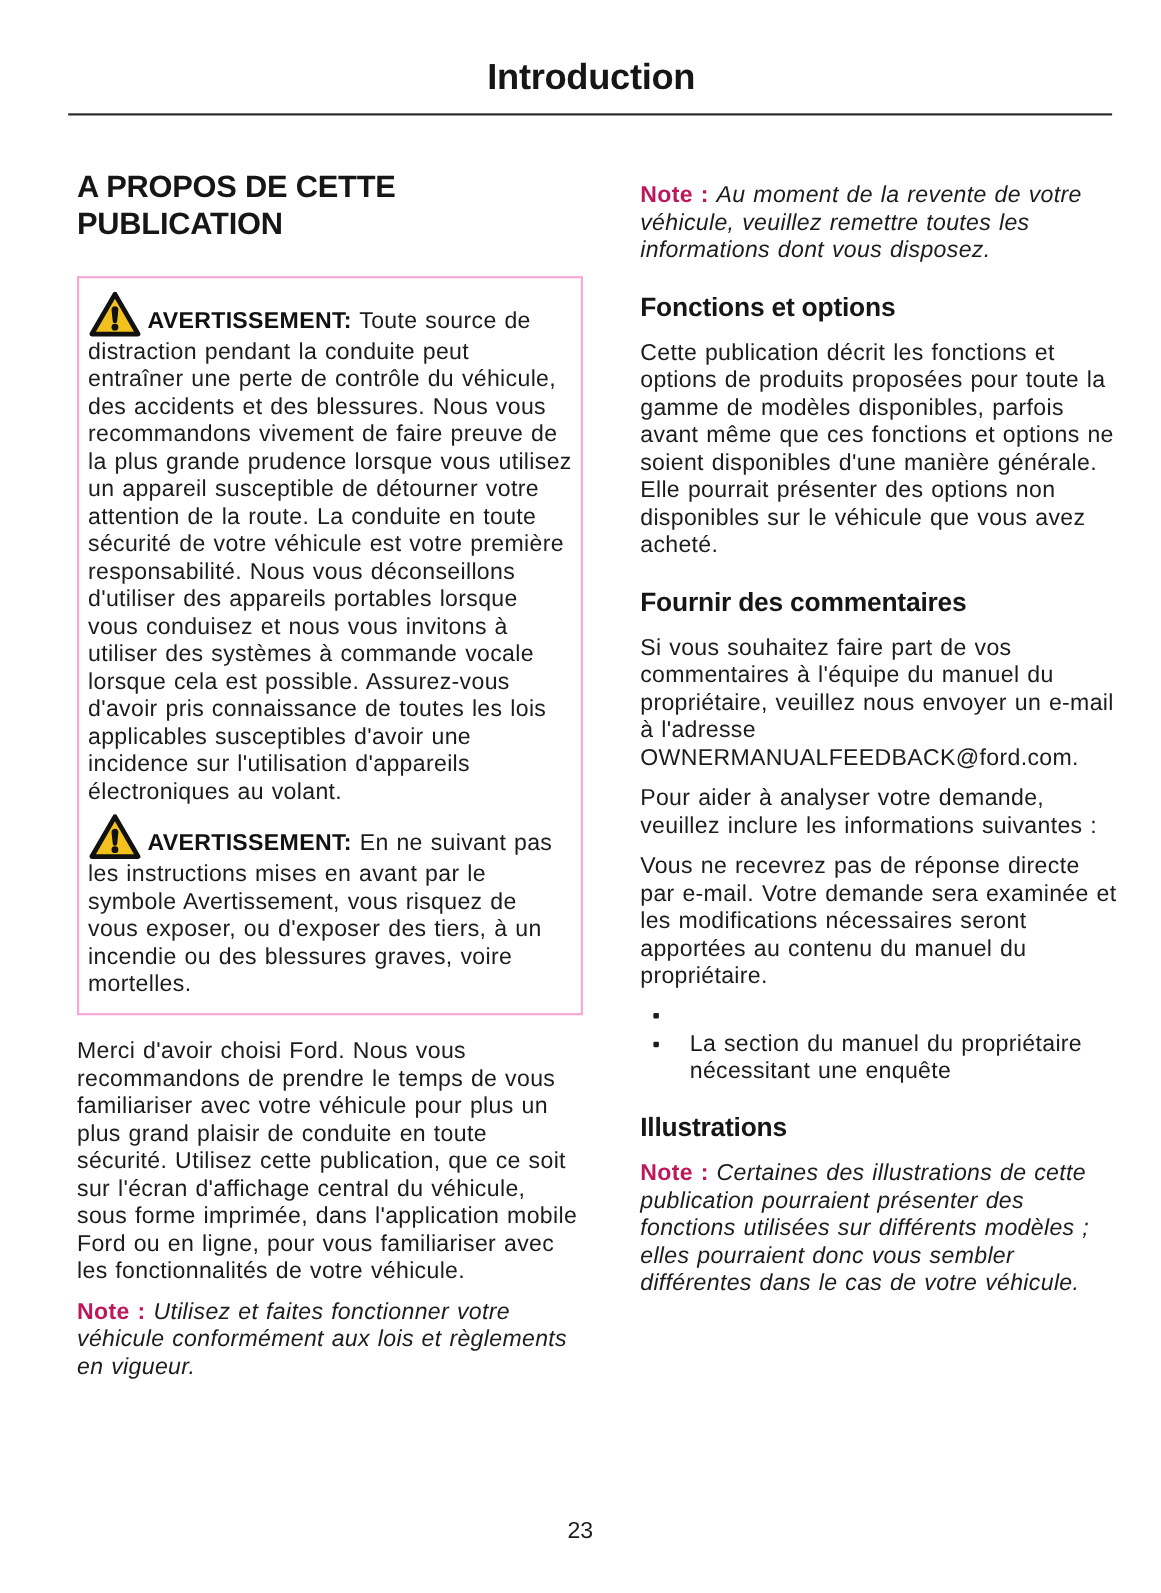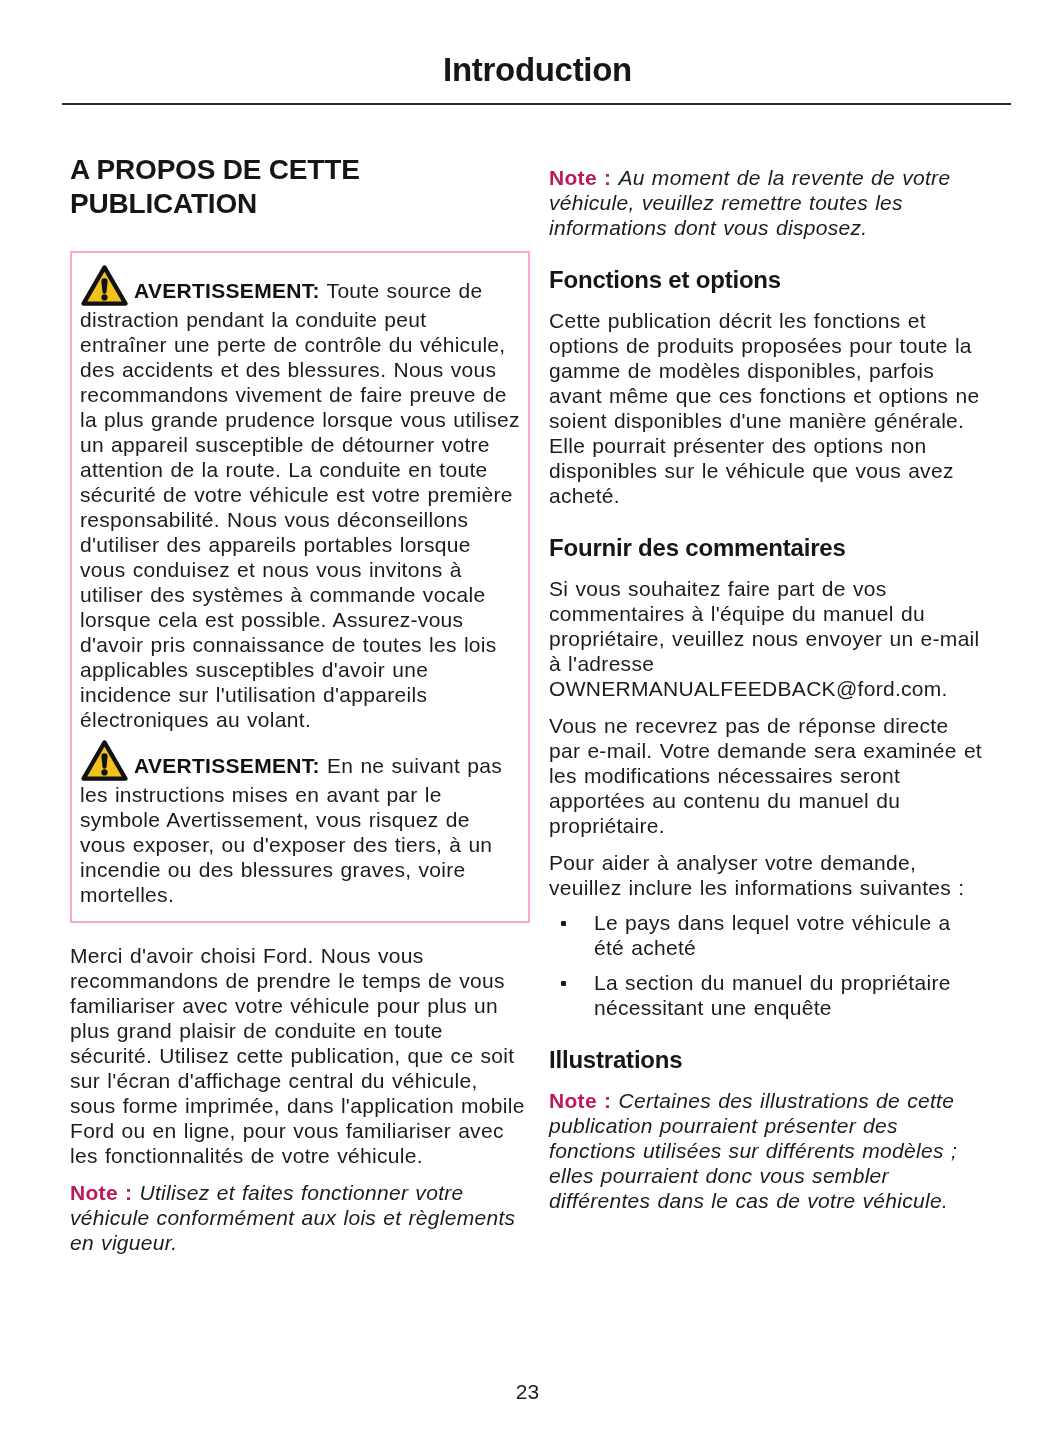--- a/index.html
+++ b/index.html
@@ -13,21 +13,21 @@
     padding:46px 50px 0 70px;position:relative;overflow:hidden;
   }
   .page-title{
     text-align:center;font-size:33px;line-height:36px;font-weight:800;
     letter-spacing:-0.3px;margin:6px 0 0 0;color:#161616;
   }
   .title-rule{
     border:none;border-top:2px solid #2a2a2a;
     margin:15px -6px 0 -8px;
   }
-  .columns{display:flex;gap:19px;margin-top:48px;}
+  .columns{display:flex;gap:52px;margin-top:48px;}
   .col-left{width:460px;flex:none;}
   .col-right{width:437px;flex:none;}
 
   .h2{
     font-size:28px;line-height:34px;font-weight:800;letter-spacing:-0.2px;
     margin:0 0 30px 0;color:#161616;
   }
   .h3{
     font-size:24px;line-height:28px;font-weight:800;letter-spacing:-0.2px;
     margin:26px 0 14px 0;color:#161616;
@@ -110,27 +110,26 @@
       <p class="body first">
         <span class="note-label">Note :</span>
         <span class="note-text">Au moment de la revente de votre véhicule, veuillez remettre toutes les informations dont vous disposez.</span>
       </p>
 
       <h3 class="h3">Fonctions et options</h3>
       <p class="body first">Cette publication décrit les fonctions et options de produits proposées pour toute la gamme de modèles disponibles, parfois avant même que ces fonctions et options ne soient disponibles d'une manière générale. Elle pourrait présenter des options non disponibles sur le véhicule que vous avez acheté.</p>
 
       <h3 class="h3">Fournir des commentaires</h3>
       <p class="body first">Si vous souhaitez faire part de vos commentaires à l'équipe du manuel du propriétaire, veuillez nous envoyer un e-mail à l'adresse OWNERMANUALFEEDBACK@ford.com.</p>
+      <p class="body">Pour aider à analyser votre demande, veuillez inclure les informations suivantes :</p>
       <p class="body">Vous ne recevrez pas de réponse directe par e-mail. Votre demande sera examinée et les modifications nécessaires seront apportées au contenu du manuel du propriétaire.</p>
-      <p class="body">Pour aider à analyser votre demande, veuillez inclure les informations suivantes :</p>
 
       <div class="bullet-list">
         <div class="bullet-row">
           <span class="bullet-dot"></span>
-          <span class="bullet-text">Le pays dans lequel votre véhicule a été acheté</span>
         </div>
         <div class="bullet-row">
           <span class="bullet-dot"></span>
           <span class="bullet-text">La section du manuel du propriétaire nécessitant une enquête</span>
         </div>
       </div>
 
       <h3 class="h3">Illustrations</h3>
       <p class="body first">
         <span class="note-label">Note :</span>

